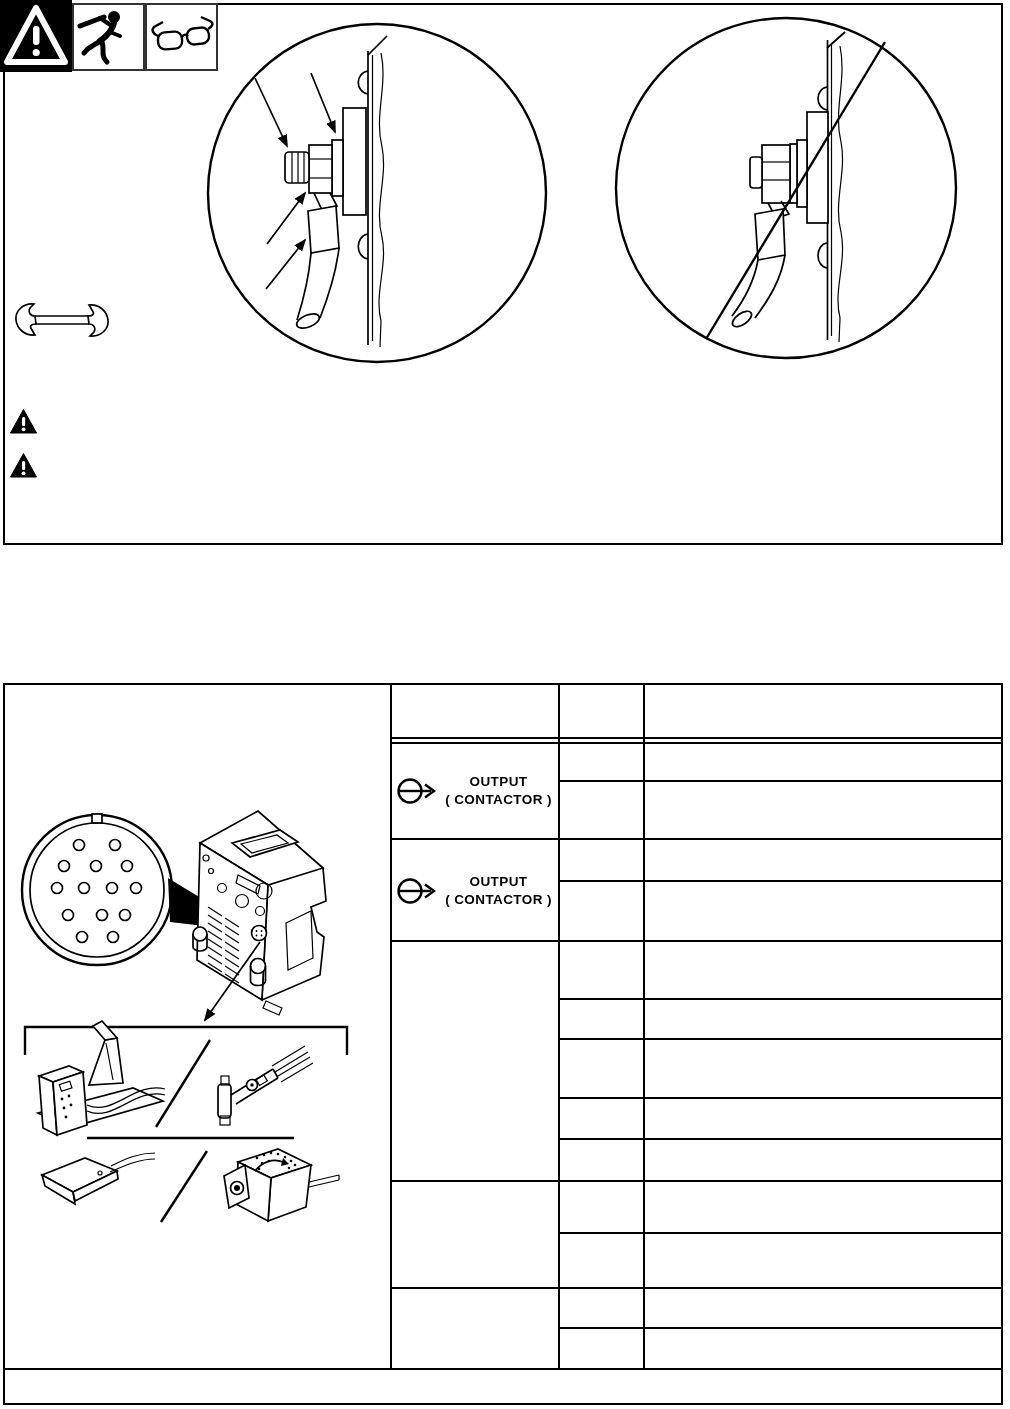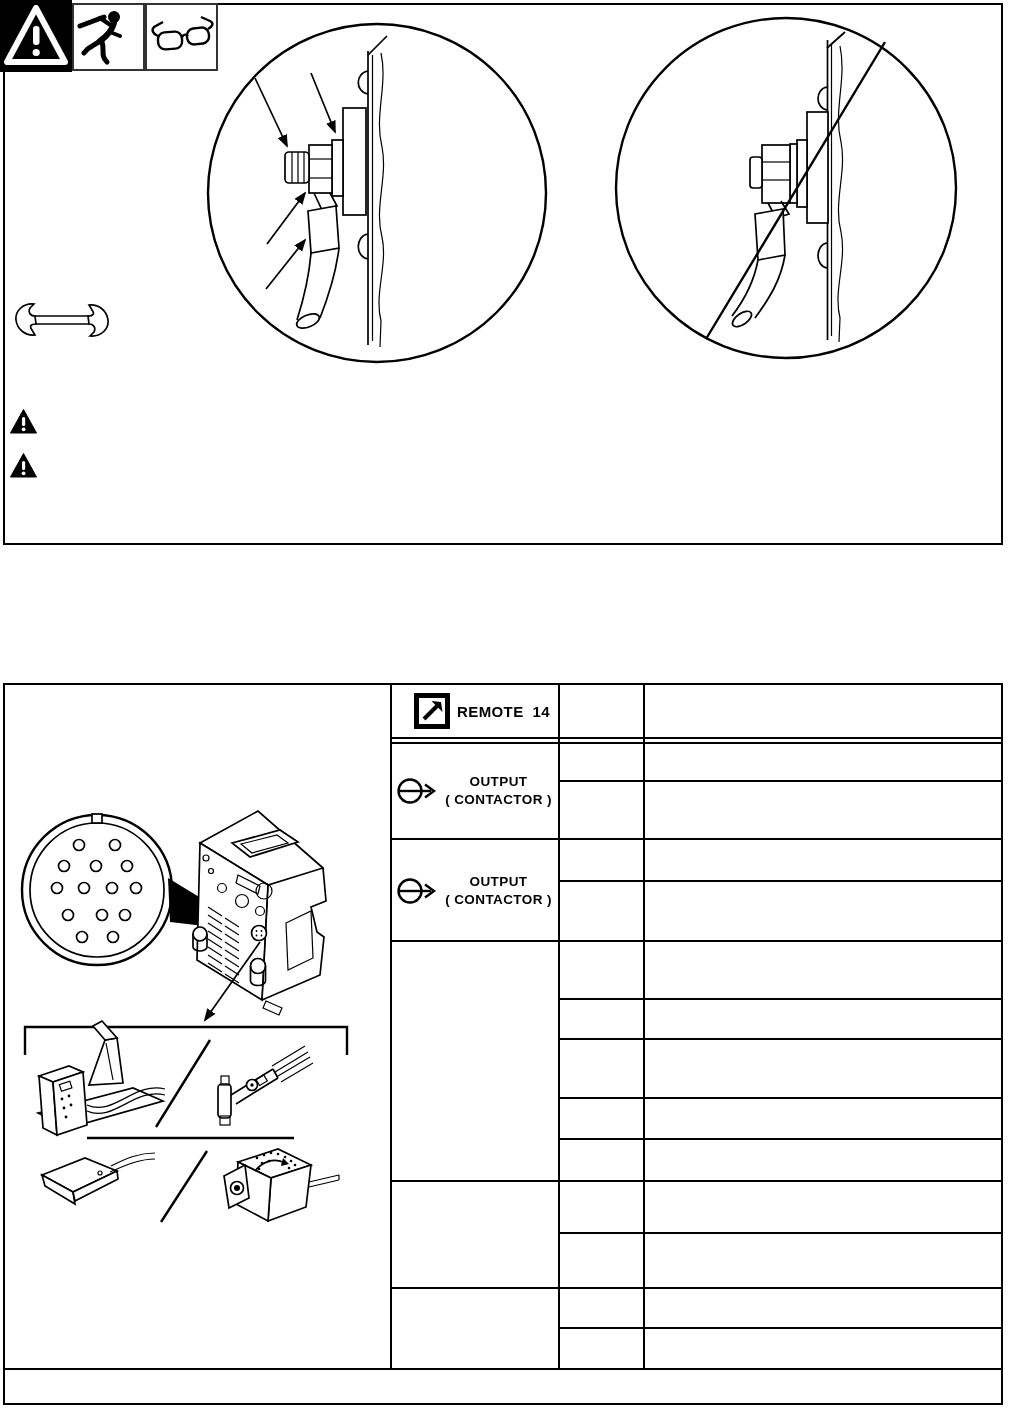--- a/index.html
+++ b/index.html
@@ -149,29 +149,20 @@
 
     <div class="hline" style="left:553px;top:95px;width:443px;height:2px;"></div>
     <div class="hline" style="left:553px;top:195px;width:443px;height:2px;"></div>
     <div class="hline" style="left:553px;top:313px;width:443px;height:2px;"></div>
     <div class="hline" style="left:553px;top:353px;width:443px;height:2px;"></div>
     <div class="hline" style="left:553px;top:412px;width:443px;height:2px;"></div>
     <div class="hline" style="left:553px;top:453px;width:443px;height:2px;"></div>
     <div class="hline" style="left:553px;top:547px;width:443px;height:2px;"></div>
     <div class="hline" style="left:553px;top:642px;width:443px;height:2px;"></div>
 
-    <div class="abs" style="left:385px;top:0;width:168px;height:52px;display:flex;align-items:center;gap:7px;padding-left:24px;box-sizing:border-box;">
-      <svg width="36" height="36" viewBox="0 0 36 36">
-        <rect x="2.5" y="2.5" width="31" height="31" fill="#fff" stroke="#000" stroke-width="5"></rect>
-        <line x1="10" y1="26" x2="24" y2="12" stroke="#000" stroke-width="4"></line>
-        <polygon points="27,9 28.5,19 17.5,8" fill="#000"></polygon>
-      </svg>
-      <span class="lbl" style="font-size:15px;">REMOTE</span>
-      <span class="lbl" style="font-size:15px;margin-left:2px;">14</span>
-    </div>
 
     <div class="abs cellA" style="left:385px;top:59px;width:168px;height:94px;">
       <svg width="44" height="30" viewBox="0 0 44 30">
         <circle cx="14" cy="15" r="11.5" class="ln2" stroke-width="2.8"></circle>
         <line x1="3" y1="15" x2="35" y2="15" class="ln2" stroke-width="2.6"></line>
         <path d="M29,8.5 L38,15 L29,21.5" class="ln2" stroke-width="2.6"></path>
       </svg>
       <span class="tcol">
         <span class="lbl" style="font-size:13.5px;">OUTPUT</span>
         <span class="lbl" style="font-size:13.5px;">( CONTACTOR )</span>

